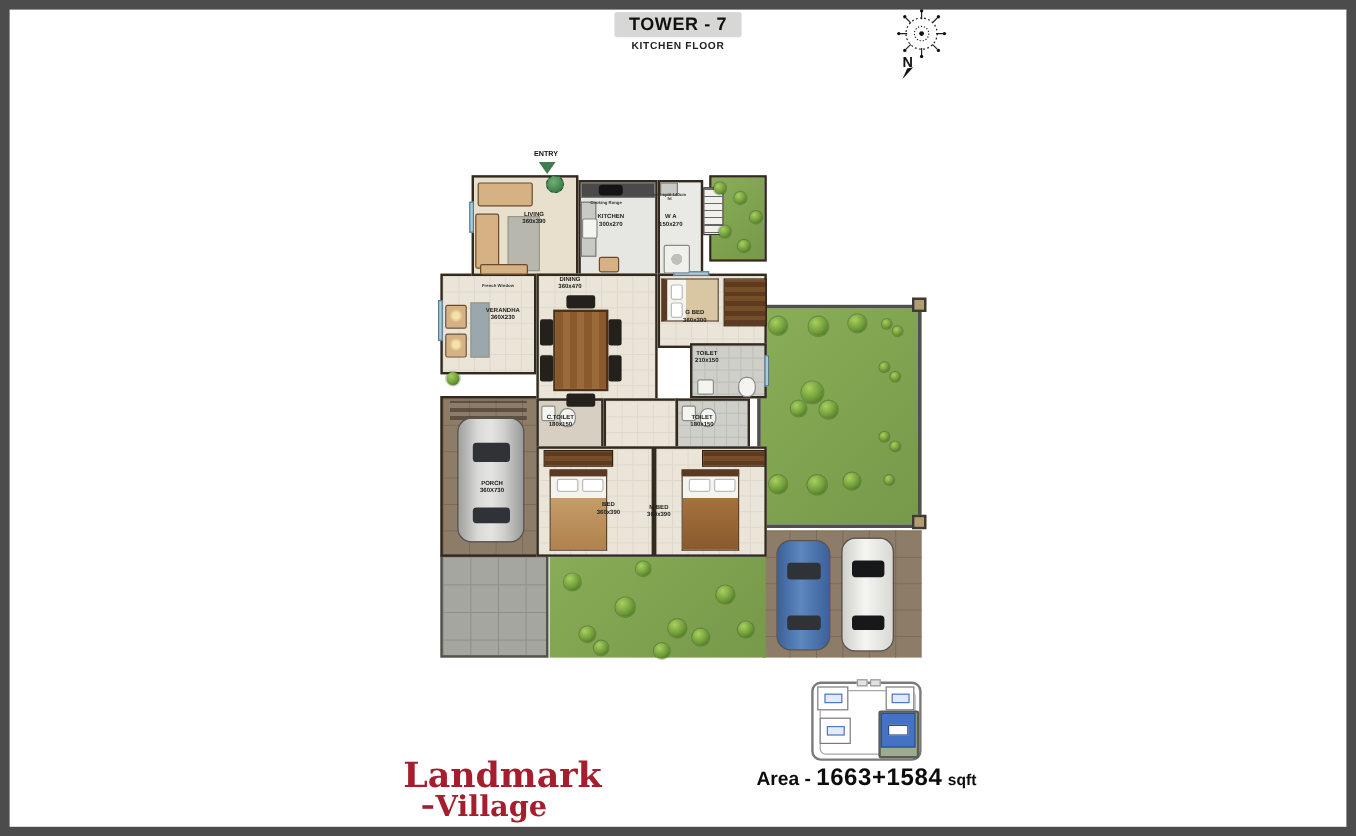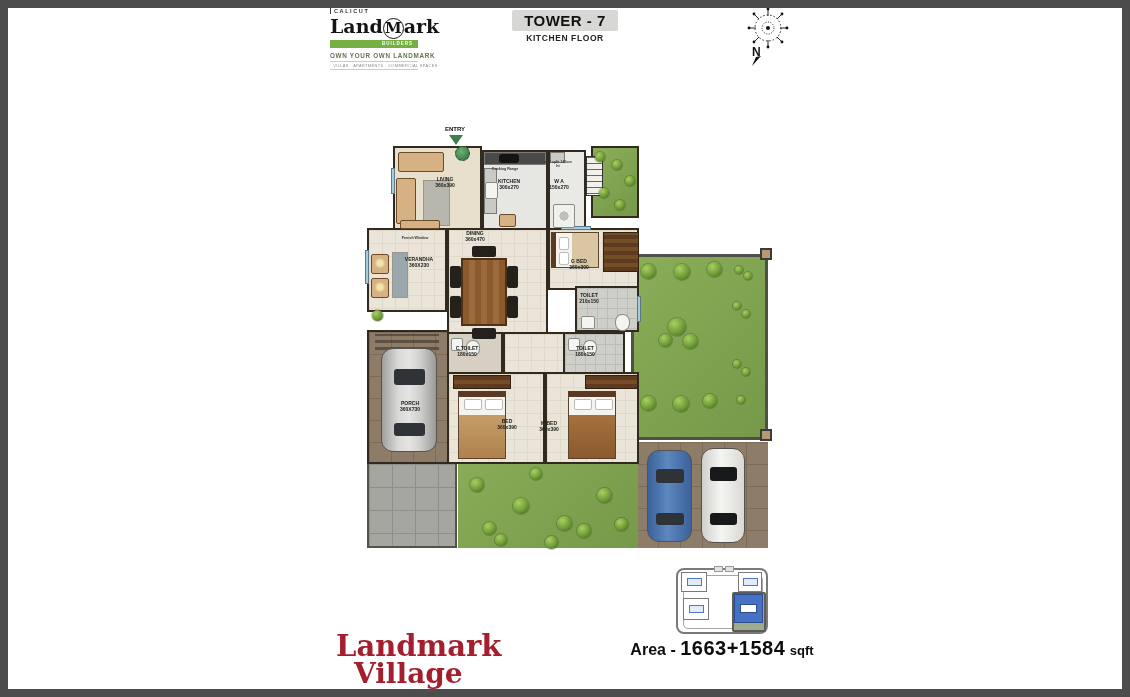--- a/index.html
+++ b/index.html
@@ -75,34 +75,27 @@
   .typeblock{position:absolute;left:622px;top:636px;width:200px;text-align:center;color:#0d0d0d;}
   .typeline{font-size:23px;font-weight:bold;letter-spacing:0.5px;line-height:1.05;}
   .arealine{margin-top:1px;font-weight:bold;}
   .arealine .lab{font-size:16px;}
   .arealine .val{font-size:20px;letter-spacing:.5px;}
   .arealine .unit{font-size:13px;}
   .brand{position:absolute;left:336px;top:632px;width:120px;color:#a41e2e;font-family:"DejaVu Serif",serif;font-weight:bold;}
   .brand-l1{font-size:29px;line-height:1;}
   .brand-l2{display:flex;align-items:center;padding-left:16px;margin-top:-2px;}
   .brand-dash{width:34px;height:3px;background:#a41e2e;margin-right:2px;}
-  .brand-l2 span{font-size:28px;line-height:1.1;text-align:right;}
+  .brand-l2 span{font-size:24px;line-height:1.1;text-align:right;}
 </style>
 </head>
 <body>
 
 <div class="page">
 
-  <div class="logo">
-    <div class="logo-city">CALICUT</div>
-    <div class="logo-brand"><span>Land</span><span class="logo-m">M</span><span>ark</span></div>
-    <div class="logo-bar">BUILDERS</div>
-    <div class="logo-tag">OWN YOUR OWN LANDMARK</div>
-    <div class="logo-cats">· VILLAS · APARTMENTS · COMMERCIAL SPACES ·</div>
-  </div>
 
   <div class="tower-box">TOWER - 7</div>
   <div class="floor-sub">KITCHEN FLOOR</div>
 
   <svg class="abs" style="left:744px;top:4px;" width="48" height="62" viewBox="0 0 48 62">
     <g stroke="#222" stroke-width="1" fill="none">
       <circle cx="24" cy="24" r="13" stroke-dasharray="1.5,2"></circle>
       <circle cx="24" cy="24" r="6" stroke-dasharray="1,1.5"></circle>
       <line x1="24" y1="6" x2="24" y2="12"></line>
         <line x1="24" y1="36" x2="24" y2="42"></line>

